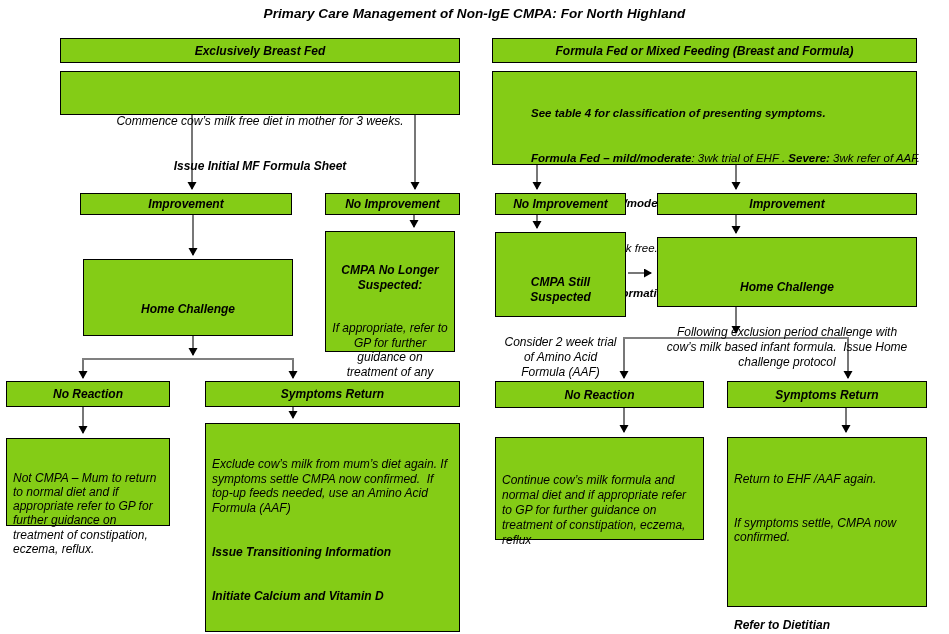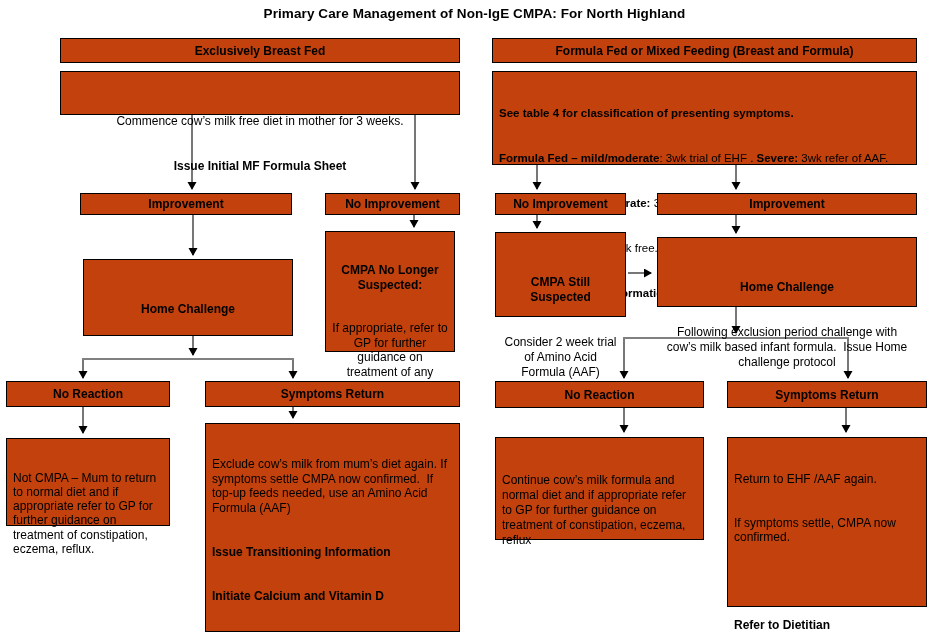--- a/index.html
+++ b/index.html
@@ -1,31 +1,31 @@
 <!DOCTYPE html>
 <html><head>
 <meta charset="utf-8">
 <style>
   html,body{margin:0;padding:0;background:#fff;}
   .stage{position:relative;width:949px;height:634px;background:#fff;
-         font-family:"Liberation Sans",sans-serif;color:#000;overflow:hidden;}
+         font-family:"Liberation Sans",sans-serif;color:#000;overflow:hidden;font-style:italic;}
   .title{position:absolute;top:6px;left:0;width:949px;text-align:center;
          font-size:13.5px;font-weight:bold;letter-spacing:.1px;}
   .wires{position:absolute;left:0;top:0;pointer-events:none;}
-  .box{position:absolute;border:1.3px solid #000;background:#c2410c;box-sizing:border-box;}
+  .box{position:absolute;border:1.3px solid #000;background:#84cc16;box-sizing:border-box;}
   .hdr{display:flex;align-items:center;justify-content:center;
        font-weight:bold;font-size:12px;text-align:center;}
   .paraC{text-align:center;font-size:12px;line-height:15px;padding:12px 6px;white-space:pre-wrap;}
   .paraL{text-align:left;font-size:12px;line-height:15px;padding:5px 6px;white-space:pre-wrap;}
   .b{font-weight:bold;}
   .tight{line-height:14.5px;padding-top:2px;}
   .xcl{line-height:14.6px;padding-top:4px;}
   .ntc{line-height:14.3px;padding-top:3px;}
   .ffd{font-size:11.5px;line-height:15px;padding:4px 6px;}
-  .ffd .ln{white-space:pre;}
+  .ffd .ln{white-space:pre;margin-left:32px;}
   .ffd .lnw{white-space:pre-wrap;}
   .sp{height:15px;}
 </style>
 </head>
 <body>
 
 <div class="stage">
 
   <div class="title">Primary Care Management of Non-IgE CMPA: For North Highland</div>
 

